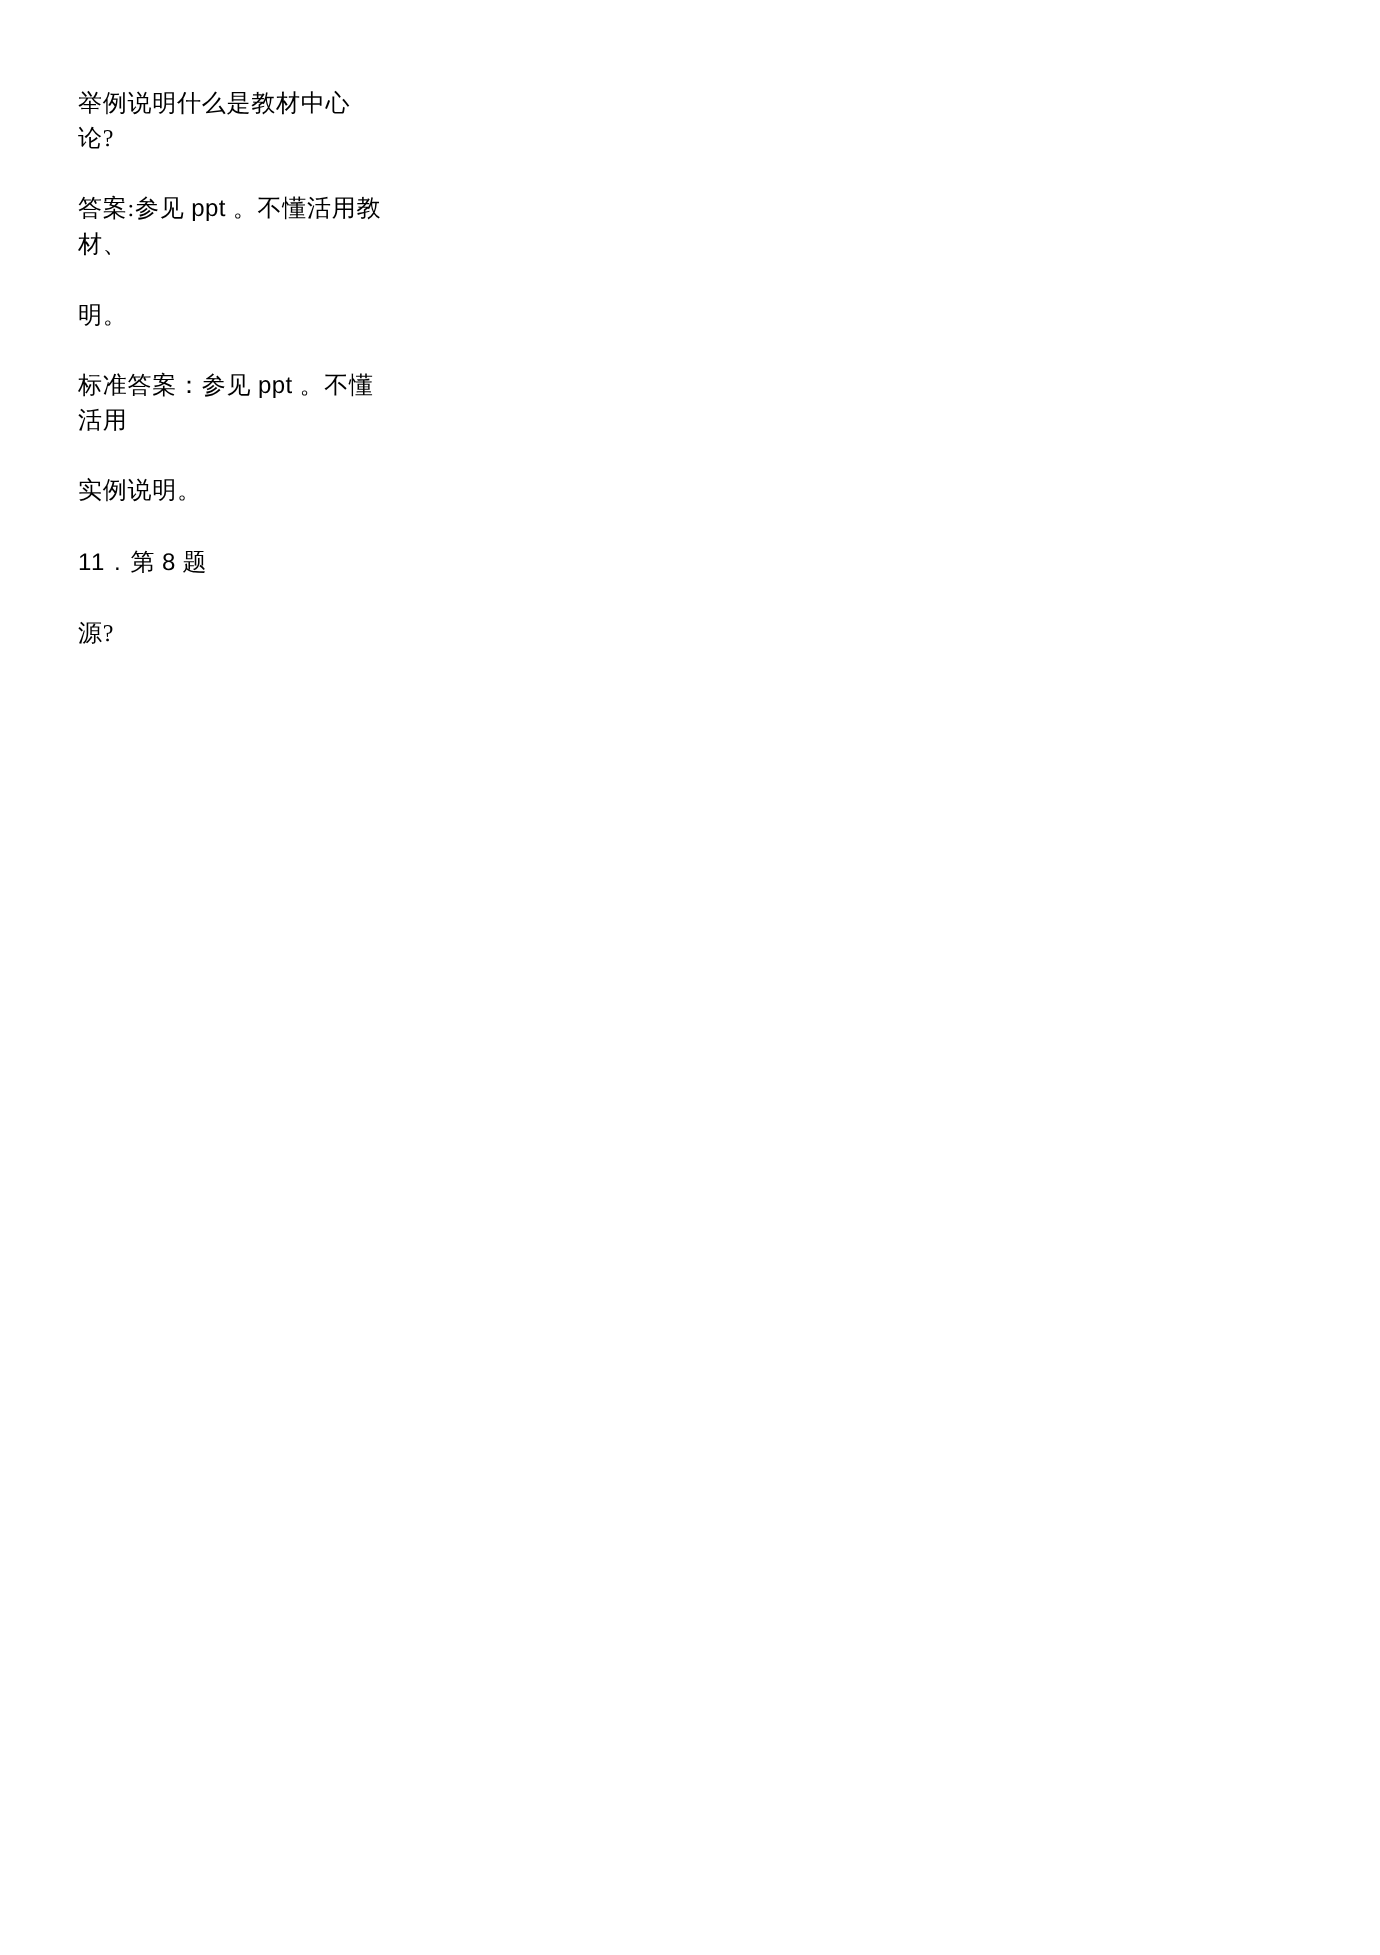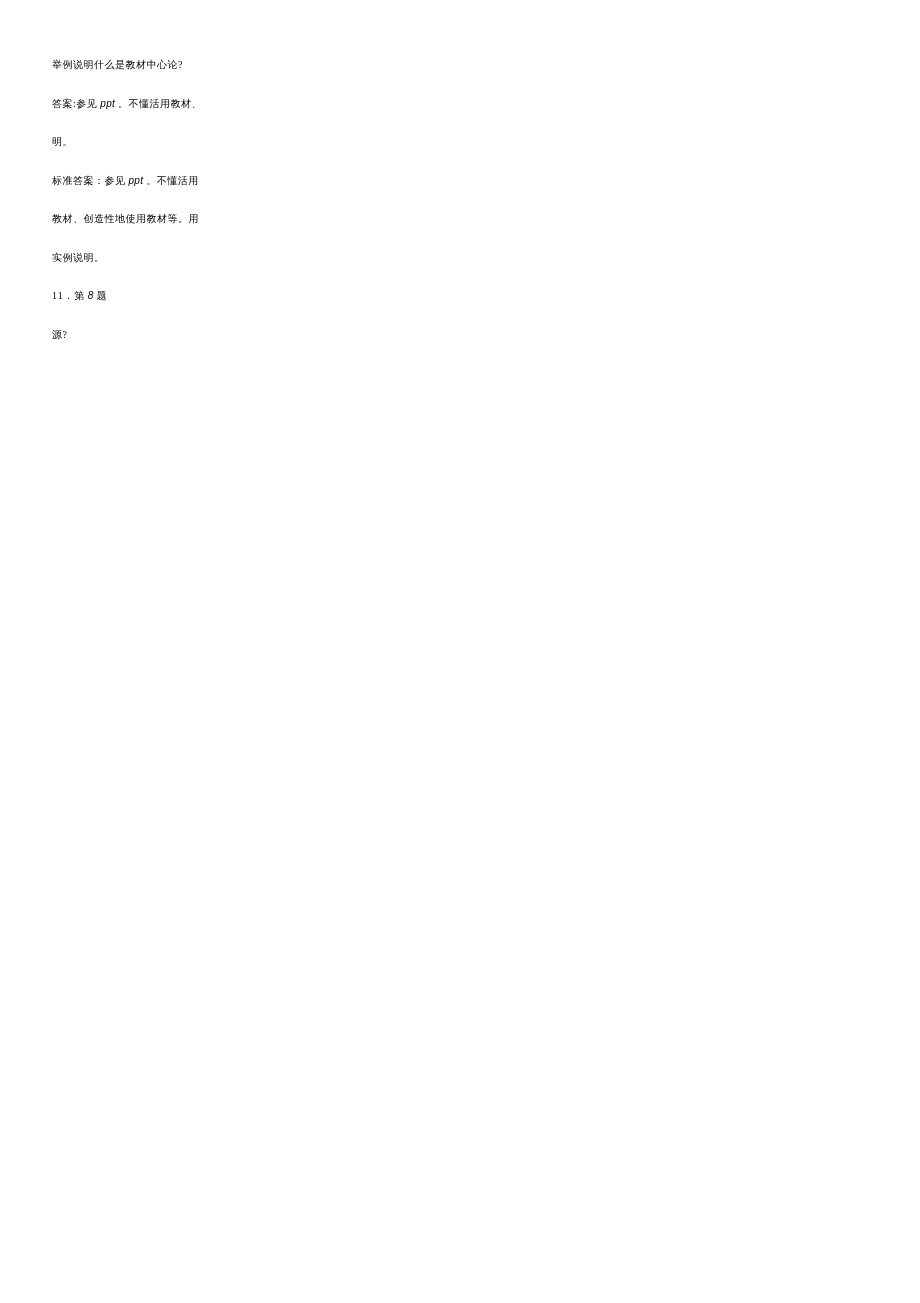--- a/index.html
+++ b/index.html
@@ -11,36 +11,35 @@
       background: #ffffff;
       width: 920px;
       min-height: 1303px;
       padding: 58px 52px;
       font-family: "SimSun", "Songti SC", "STSong", serif;
     }
     .content-column {
       width: 205px;
     }
     .para {
-      font-size: 10px;
+      font-size: 16px;
       line-height: 1.45;
       color: #000000;
       margin-bottom: 24px;
       letter-spacing: 0.5px;
     }
     .mixed-text {
       font-family: "SimSun", "Songti SC", "STSong", serif;
     }
     .latin {
       font-family: Arial, "Helvetica Neue", sans-serif;
       letter-spacing: 0.3px;
-      font-style: italic;
     }
     .question-number {
-      font-family: Liberation Serif, serif;
+      font-family: Liberation Sans, sans-serif;
       letter-spacing: 1px;
     }
   </style>
 </head>
 <body>
 
 <div class="content-column">
 
   <p class="para">
     <span>举例说明什么是教材中心论?</span>
@@ -52,23 +51,20 @@
 
 
   <p class="para">
     <span>明。</span>
   </p>
 
   <p class="para mixed-text">
     <span>标准答案：参见 </span><span class="latin">ppt</span><span> 。不懂活用</span>
   </p>
 
-  <p class="para">
-    <span>教材、创造性地使用教材等。用</span>
-  </p>
 
   <p class="para">
     <span>实例说明。</span>
   </p>
 
   <p class="para mixed-text">
     <span class="question-number">11 . </span><span>第 </span><span class="latin">8</span><span> 题</span>
   </p>
 
 

